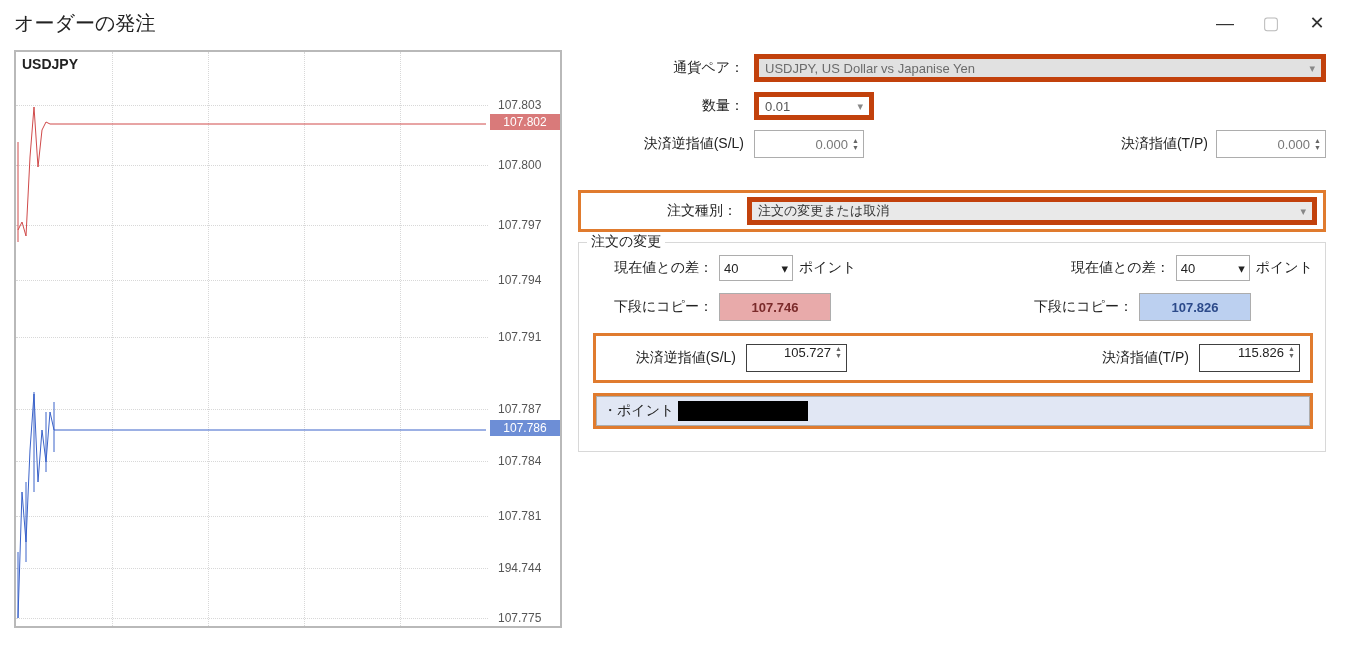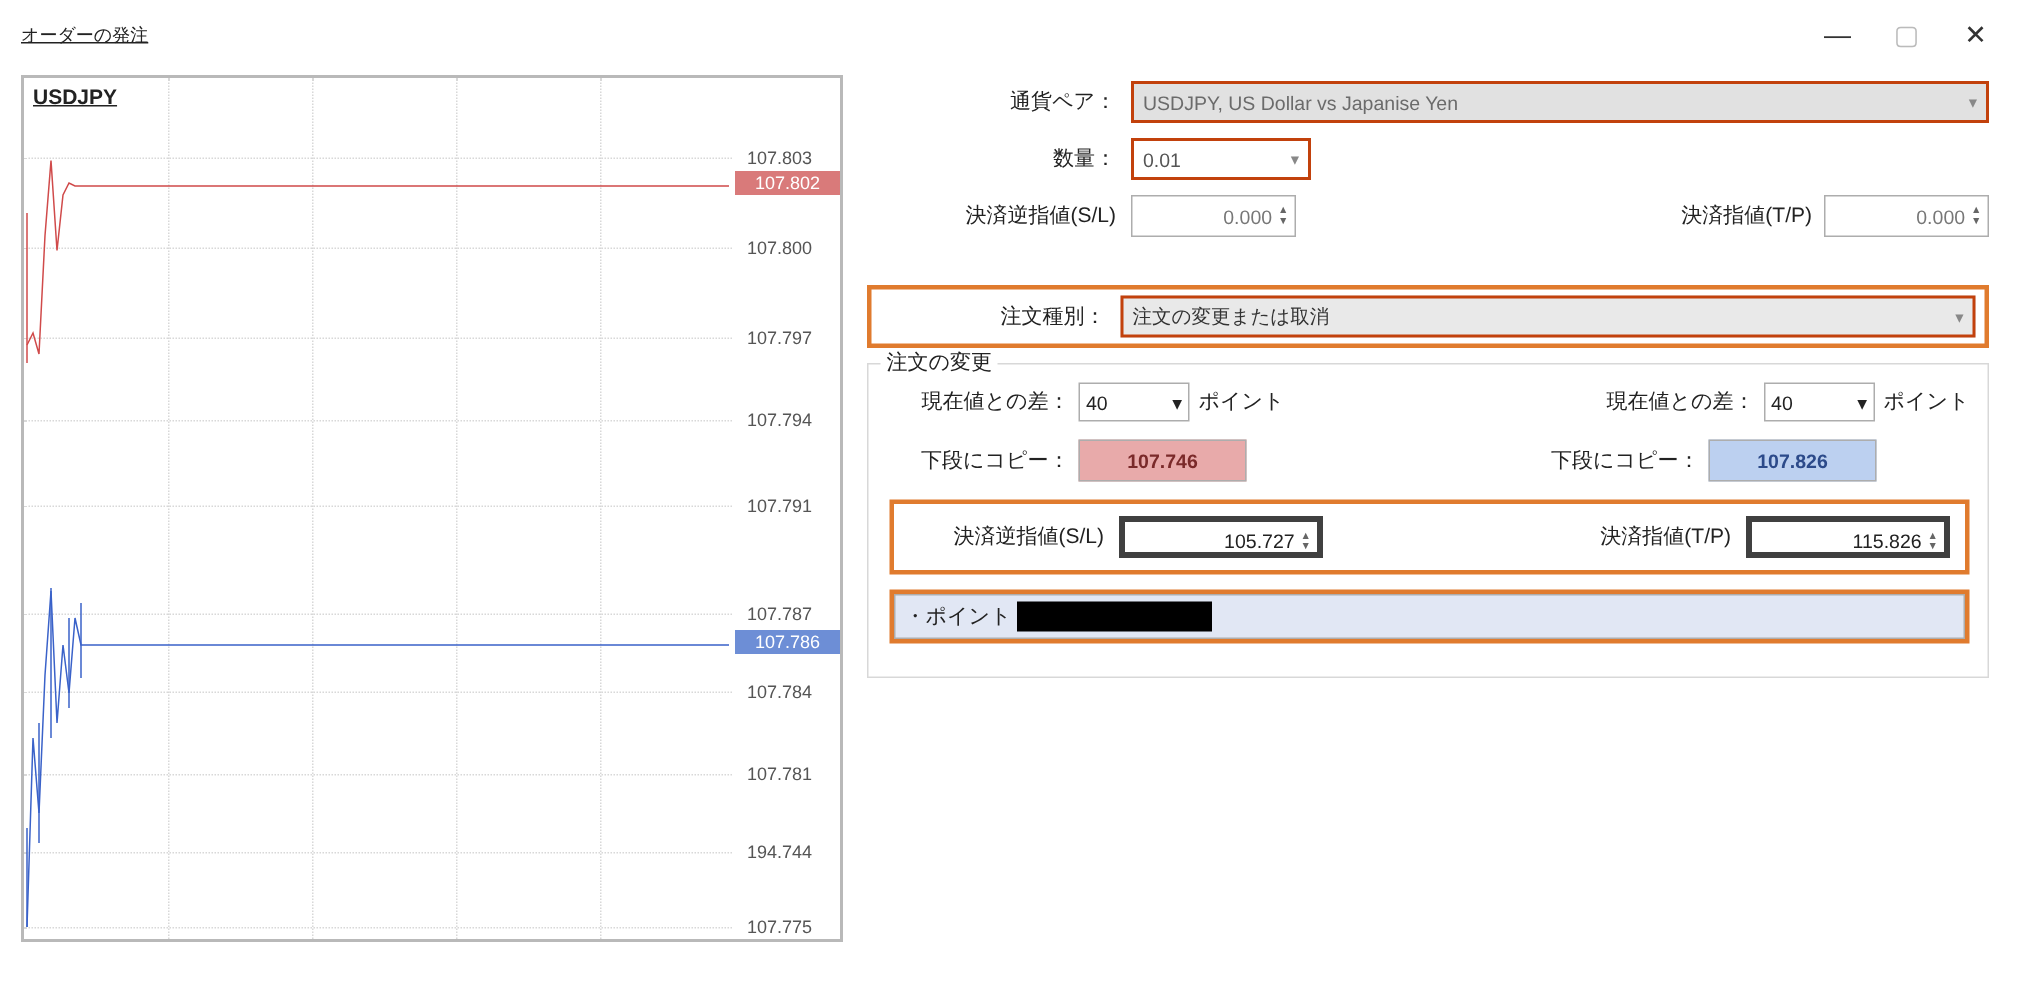--- a/index.html
+++ b/index.html
@@ -1,56 +1,56 @@
 <!DOCTYPE html>
 <html><head>
   <meta charset="utf-8">
   <style>
     * { box-sizing: border-box; font-family: "Meiryo", "Yu Gothic", sans-serif; }
     body { margin: 0; background: #fff; font-size: 13px; color: #222; }
     .window { width: 1350px; height: 662px; position: relative; padding: 0; }
     .titlebar { display:flex; align-items:center; justify-content:space-between; padding: 8px 10px 4px 14px; }
-    .win-title { font-size: 12px; text-decoration: underline; }
+    .win-title { font-size: 20px; }
     .win-controls { display:flex; gap: 0; align-items:center; }
     .win-btn { width: 46px; height: 30px; display:flex; align-items:center; justify-content:center; font-size: 18px; color:#333; }
     .content { display:flex; gap: 16px; padding: 8px 14px 14px 14px; }
     
     .chart-wrap { width: 548px; height: 578px; border: 2px solid #b9b9b9; position: relative; background:#fff; }
     .chart-inner { position:absolute; inset:0; }
-    .chart-label { position:absolute; left:6px; top:4px; font-size:14px; font-weight:bold;text-decoration:underline; }
+    .chart-label { position:absolute; left:6px; top:4px; font-size:14px; font-weight:bold; }
     .y-tick { position:absolute; right:2px; width: 66px; text-align:left; font-size: 12px; color:#555; padding-left:6px; }
     .price-tag { position:absolute; right:0; width: 70px; text-align:center; font-size:12px; color:#fff; padding: 1px 0; }
     .tag-red { background:#d97a7a; }
     .tag-blue { background:#6d8ed6; }
     .grid { position:absolute; left:0; right:72px; border-top: 1px dotted #d8d8d8; }
     .vgrid { position:absolute; top:0; bottom:0; border-left: 1px dotted #d8d8d8; }
     
     .panel { flex:1; padding-top: 4px; padding-right: 10px; }
     .row { display:flex; align-items:center; margin-bottom: 10px; }
     .lbl { width: 176px; text-align:right; padding-right: 10px; font-size:14px; }
-    .combo { border:2px solid #c2410c; background: #e1e1e1; height:28px; display:flex; align-items:center; justify-content:space-between; padding: 0 6px; color:#6b6b6b; flex:1; }
+    .combo { border:5px solid #c2410c; background: #e1e1e1; height:28px; display:flex; align-items:center; justify-content:space-between; padding: 0 6px; color:#6b6b6b; flex:1; }
     .combo .chev { font-size:11px; color:#888; }
     .combo.light { background:#fff; color:#555; width:120px; flex:none; }
     .numinput { border:1px solid #adadad; height:28px; width:110px; display:flex; align-items:center; justify-content:flex-end; padding: 0 4px 0 8px; background:#fff; color:#777; }
     .spinner { display:flex; flex-direction:column; margin-left:4px; }
     .spinner div { font-size:7px; line-height:7px; color:#666; }
     .textin { border:1px solid #adadad; height:28px; flex:1; background:#fff; }
     .hl { border: 3px solid #e07b2e; padding: 4px 6px; display:flex; align-items:center; }
     .order-type-row { margin-bottom: 10px; margin-top: 32px; }
     .fieldset { border:1px solid #d8d8d8; padding: 12px 12px 14px 14px; position:relative; margin-top: 2px; }
     .fieldset-legend { position:absolute; top:-10px; left:8px; background:#fff; padding: 0 4px; font-size:14px; }
     .fs-row { display:flex; align-items:center; gap: 6px; margin-bottom: 12px; }
     .fs-lbl { font-size:14px; }
     .sel { border:1px solid #adadad; height:26px; width:74px; display:flex; align-items:center; justify-content:space-between; padding:0 4px; background:#fff; }
     .copytxt { font-size:14px; }
     .pricebtn { width:112px; height:28px; border:1px solid #adadad; display:flex; align-items:center; justify-content:center; font-weight:bold; }
     .red-btn { background:#e8aaaa; color:#7a2a2a; }
     .blue-btn { background:#bcd0f0; color:#2c4a8a; }
     .section-hl { border:3px solid #e07b2e; padding: 8px 10px; display:flex; align-items:center; gap: 10px; margin-bottom: 10px; }
-    .numbox { border:4px solid #404040; height:28px; width:136px; display:flex; align-items:flex-end; justify-content:flex-end; padding:0 4px 0 8px; background:#fff; }
+    .numbox { border:1px solid #404040; height:28px; width:101px; display:flex; align-items:flex-start; justify-content:flex-end; padding:0 4px 0 8px; background:#fff; }
     .positionbar { border:3px solid #e07b2e; padding:0; margin-bottom: 8px; }
     .positionbar-inner { border:1px solid #adadad; background:#e1e7f4; padding: 4px 6px; display:flex; align-items:center; font-size:14px; }
     .blackbox { display:inline-block; width:130px; height:20px; background:#000; margin: 0 4px; }
     .notice { text-align:center; font-size:14px; color:#333; }
     svg.candles { position:absolute; left:0; top:0; }
     .spn { display:flex; align-items:center; }
   </style>
 </head>
 <body>
 

